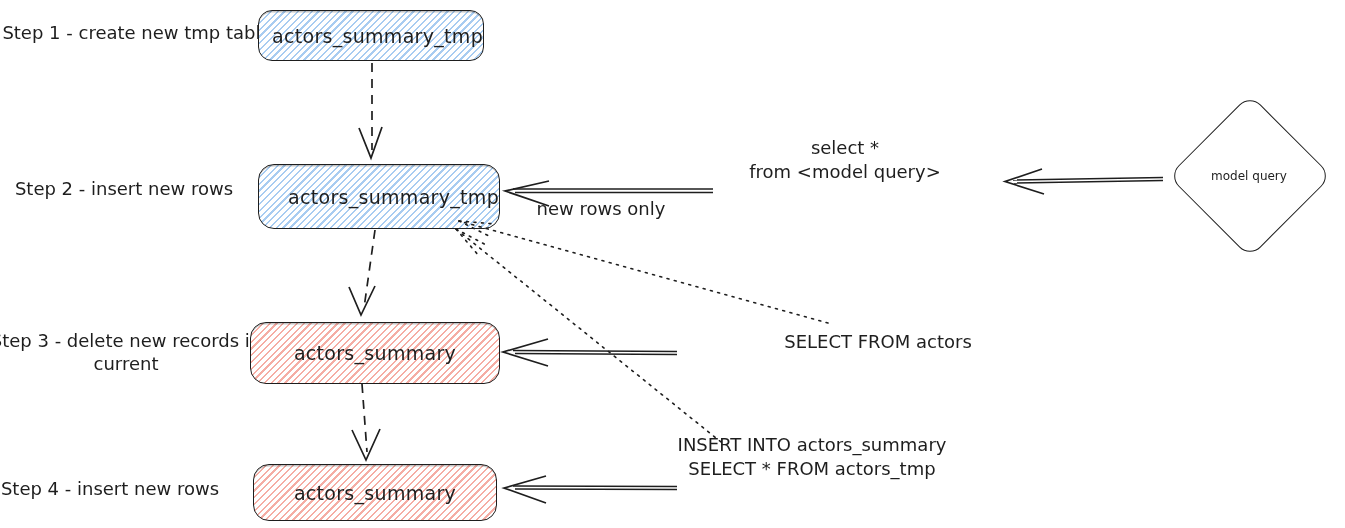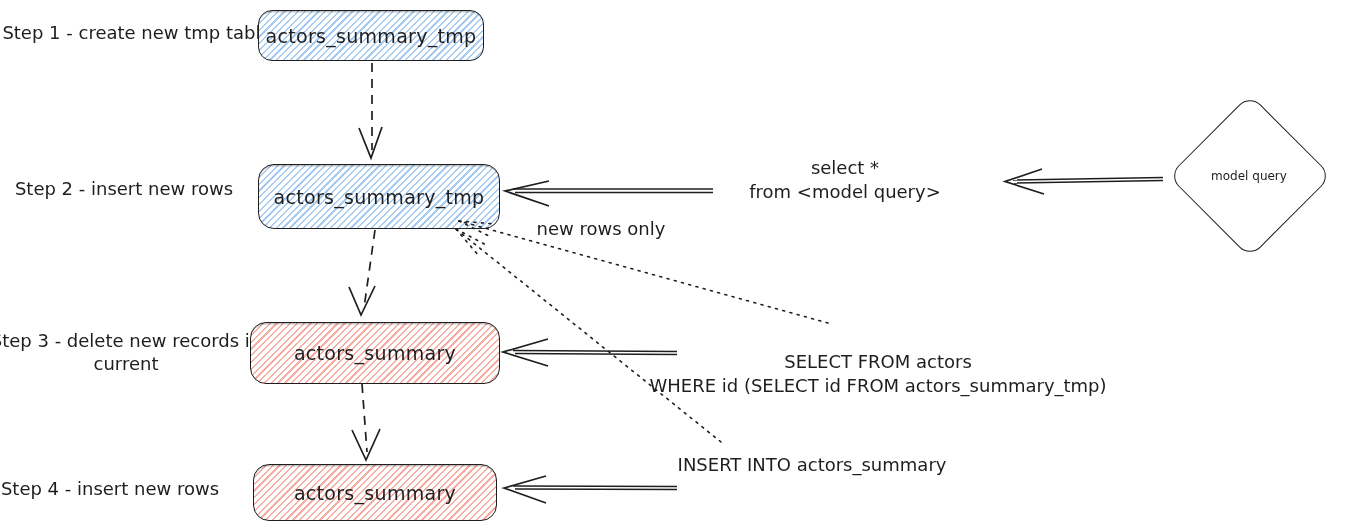--- a/index.html
+++ b/index.html
@@ -22,31 +22,31 @@
   .node{
     position:absolute;
     border:1.7px solid var(--stroke,#1e1e1e);
     display:flex;align-items:center;justify-content:center;
     font-size:19px;
     letter-spacing:0.3px;
     box-shadow:inset 0 2px 0 -0.5px rgba(30,30,30,0.25);
   }
   .node.blue{
     background:repeating-linear-gradient(135deg,#ffffff 0px,#ffffff 3.2px,var(--blue-hatch,#a8ccf1) 3.2px,var(--blue-hatch,#a8ccf1) 4.8px);
+    justify-content:flex-end;
   }
   .node.red{
     background:repeating-linear-gradient(135deg,#ffffff 0px,#ffffff 3.2px,var(--red-hatch,#f5ada4) 3.2px,var(--red-hatch,#f5ada4) 4.8px);
   }
   .annot{
     transform:translateX(-50%);
     text-align:center;
     font-size:18px;
     line-height:24px;
     white-space:nowrap;
-    margin-top:20px;
   }
   .diamond{
     position:absolute;
     left:1192px;top:118px;
     width:114px;height:114px;
     border:1.7px solid var(--stroke,#1e1e1e);
     border-radius:15px;
     transform:rotate(45deg);
     background:#ffffff;
   }
@@ -101,25 +101,25 @@
 
   <div class="abs annot" style="left:601px;top:197px;">new rows only</div>
 
   <div class="abs annot" style="left:845px;top:136px;">
     <span style="display:block">select *</span>
     <span style="display:block">from &lt;model query&gt;</span>
   </div>
 
   <div class="abs annot" style="left:878px;top:330px;">
     <span style="display:block">SELECT FROM actors</span>
-    <span style="display:block">WHERE id (SELECT id FROM actors_summary_tmp)</span>
   </div>
 
   <div class="abs annot" style="left:812px;top:433px;">
     <span style="display:block">INSERT INTO actors_summary</span>
+    <span style="display:block">SELECT * FROM actors_tmp</span>
   </div>
 
   <div class="diamond"></div>
   <div class="diamond-label">model query</div>
 
   <svg class="arrows" width="1345" height="528" viewBox="0 0 1345 528">
 
     <g>
       <path class="dash" d="M372,63 L372,150"></path>
       <polyline class="head" points="359,128 371,158 382,127"></polyline>

